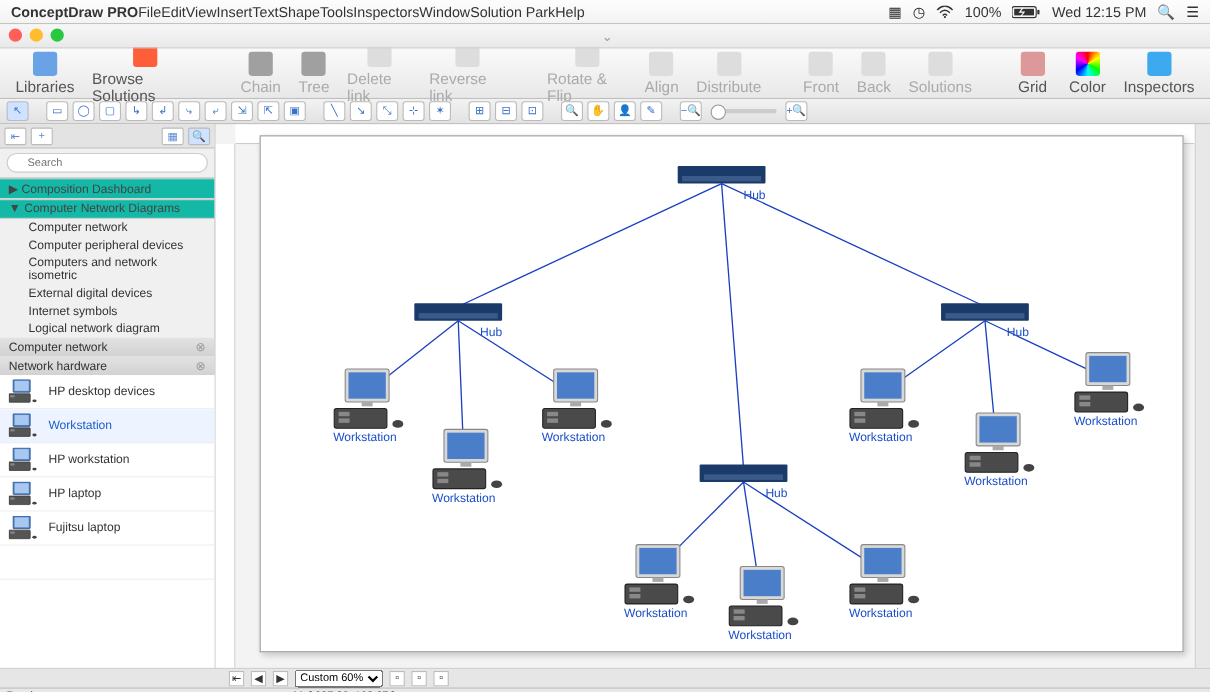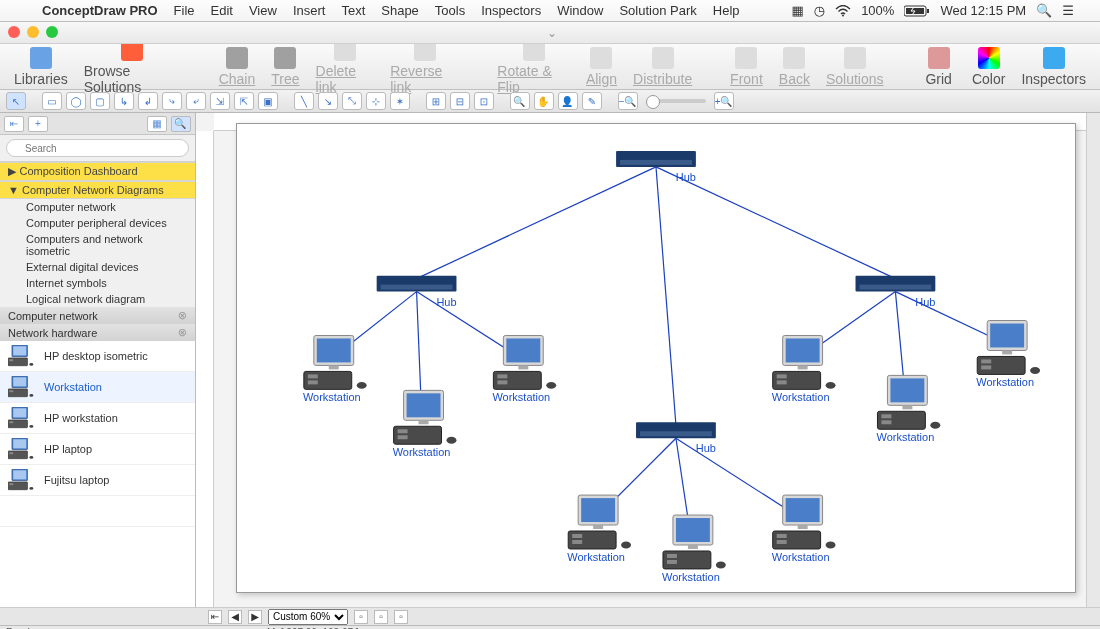--- a/index.html
+++ b/index.html
@@ -1,44 +1,44 @@
 <!DOCTYPE html>
 <html><head>
 <meta charset="utf-8">
 <style>
 * { margin:0; padding:0; box-sizing:border-box; font-family:-apple-system,Helvetica,Arial,sans-serif; }
 body { width:1100px; height:629px; overflow:hidden; background:#ececec; font-size:11px; color:#333; }
-.menubar { height:22px; background:linear-gradient(#fdfdfd,#f3f3f3); border-bottom:1px solid #bdbdbd; display:flex; align-items:center; padding:0 26px; gap:16px; }
+.menubar { height:22px; background:linear-gradient(#fdfdfd,#f3f3f3); border-bottom:1px solid #bdbdbd; display:flex; align-items:center; padding:0 10px; }
 .menubar .right { margin-left:auto; display:flex; gap:10px; align-items:center; }
 .menubar span { font-size:13px; }
 .menubar .app { font-weight:bold; }
 .apple { font-size:15px; }
 .titlebar { height:22px; background:linear-gradient(#f7f7f7,#e9e9e9); display:flex; align-items:center; justify-content:center; position:relative; border-bottom:1px solid #cfcfcf; font-size:12px; color:#666; }
 .traffic { position:absolute; left:8px; top:4px; display:flex; gap:7px; }
 .traffic div { width:12px; height:12px; border-radius:50%; }
 .traffic .r{background:#ff5f57}.traffic .y{background:#ffbd2e}.traffic .g{background:#28c940}
 .toolbar { height:46px; background:linear-gradient(#fafafa,#e8e8e8); border-bottom:1px solid #bfbfbf; display:flex; align-items:center; padding:0 8px; gap:4px; font-size:14px; color:#555; }
 .tbtn { display:flex; flex-direction:column; align-items:center; justify-content:center; padding:0 6px; cursor:pointer; }
 .tbtn .ic { width:22px; height:22px; border-radius:3px; margin-bottom:2px; }
-.tbtn.gray { color:#aaa;text-decoration:underline; }
+.tbtn.gray { color:#aaa; }
 .spacer { flex:1; }
 .ribbon { height:23px; background:linear-gradient(#f2f2f2,#e2e2e2); border-bottom:1px solid #b8b8b8; display:flex; align-items:center; padding:0 6px; gap:4px; }
 .rbtn { width:20px; height:18px; background:#fff; border:1px solid #bbb; border-radius:3px; display:flex; align-items:center; justify-content:center; font-size:10px; color:#3a72c8; cursor:pointer; }
 .rsep { width:8px; }
 .zoomslider { width:60px; height:4px; background:#ccc; border-radius:2px; position:relative; margin:0 4px;}
 .zoomslider::after{content:"";position:absolute;left:0;top:-4px;width:12px;height:12px;border-radius:50%;background:#fff;border:1px solid #999;}
 .main { display:flex; height:494px; }
 .left { width:196px; background:#f0f0f0; border-right:1px solid #bbb; display:flex; flex-direction:column; }
 .leftbar { height:22px; background:#e3e3e3; border-bottom:1px solid #c5c5c5; display:flex; align-items:center; padding:0 4px; gap:4px; }
 .leftbar .sbtn { width:20px; height:16px; border:1px solid #bbb; background:#fff; border-radius:2px; font-size:10px; display:flex;align-items:center;justify-content:center; color:#5a8bd6; cursor:pointer;}
 .search { padding:4px 6px; border-bottom:1px solid #d0d0d0; }
 .search input { width:100%; height:18px; border-radius:9px; border:1px solid #ccc; padding:0 18px; font-size:10px; background:#fff; }
 .tree { overflow:auto; font-size:11px; }
 .tree .row { padding:2px 8px; cursor:pointer; color:#333; }
-.tree .row.hdr { background:#fde047; border-top:1px solid #d5d5d5; border-bottom:1px solid #d5d5d5; color:#444; }
+.tree .row.hdr { background:#14b8a6; border-top:1px solid #d5d5d5; border-bottom:1px solid #d5d5d5; color:#444; }
 .tree .row.sub { padding-left:26px; }
 .tree .row.sel { background:linear-gradient(#e2e2e2,#d2d2d2); display:flex; align-items:center; }
 .tree .row.sel .x { margin-left:auto; color:#999; font-size:11px; }
 .shapes { flex:1; overflow:auto; background:#fff; }
 .shape { display:flex; align-items:center; height:31px; padding:0 8px; gap:10px; border-bottom:1px solid #eee; cursor:pointer; }
 .shape .thumb { width:26px; height:22px; display:flex; align-items:center; justify-content:center; }
 .shape.selshp { color:#1a5fd0; background:#eef4ff; }
 .canvas-wrap { flex:1; position:relative; background:#f3f3f3; overflow:hidden; }
 .rulerx { position:absolute; left:18px; right:0; top:0; height:18px; background:#fff; border-bottom:1px solid #ccc; }
 .rulery { position:absolute; left:0; top:18px; bottom:0; width:18px; background:#fff; border-right:1px solid #ccc; }
@@ -237,21 +237,21 @@
         <div class="shape">
           <div class="thumb">
             <svg width="26" height="22" viewBox="0 0 40 34">
               <rect x="6" y="0" width="24" height="18" rx="1" fill="#4a7ec8" stroke="#2a4a7a"></rect>
               <rect x="8" y="2" width="20" height="14" fill="#a8c8f0"></rect>
               <rect x="0" y="20" width="30" height="12" rx="1" fill="#555" stroke="#333"></rect>
               <rect x="2" y="22" width="6" height="3" fill="#888"></rect>
               <ellipse cx="36" cy="30" rx="3" ry="2" fill="#444"></ellipse>
             </svg>
           </div>
-          <span>HP desktop isometric</span>
+          <span>HP desktop devices</span>
         </div>
         <div class="shape selshp">
           <div class="thumb">
             <svg width="26" height="22" viewBox="0 0 40 34">
               <rect x="6" y="0" width="24" height="18" rx="1" fill="#4a7ec8" stroke="#2a4a7a"></rect>
               <rect x="8" y="2" width="20" height="14" fill="#a8c8f0"></rect>
               <rect x="0" y="20" width="30" height="12" rx="1" fill="#555" stroke="#333"></rect>
               <rect x="2" y="22" width="6" height="3" fill="#888"></rect>
               <ellipse cx="36" cy="30" rx="3" ry="2" fill="#444"></ellipse>
             </svg>

